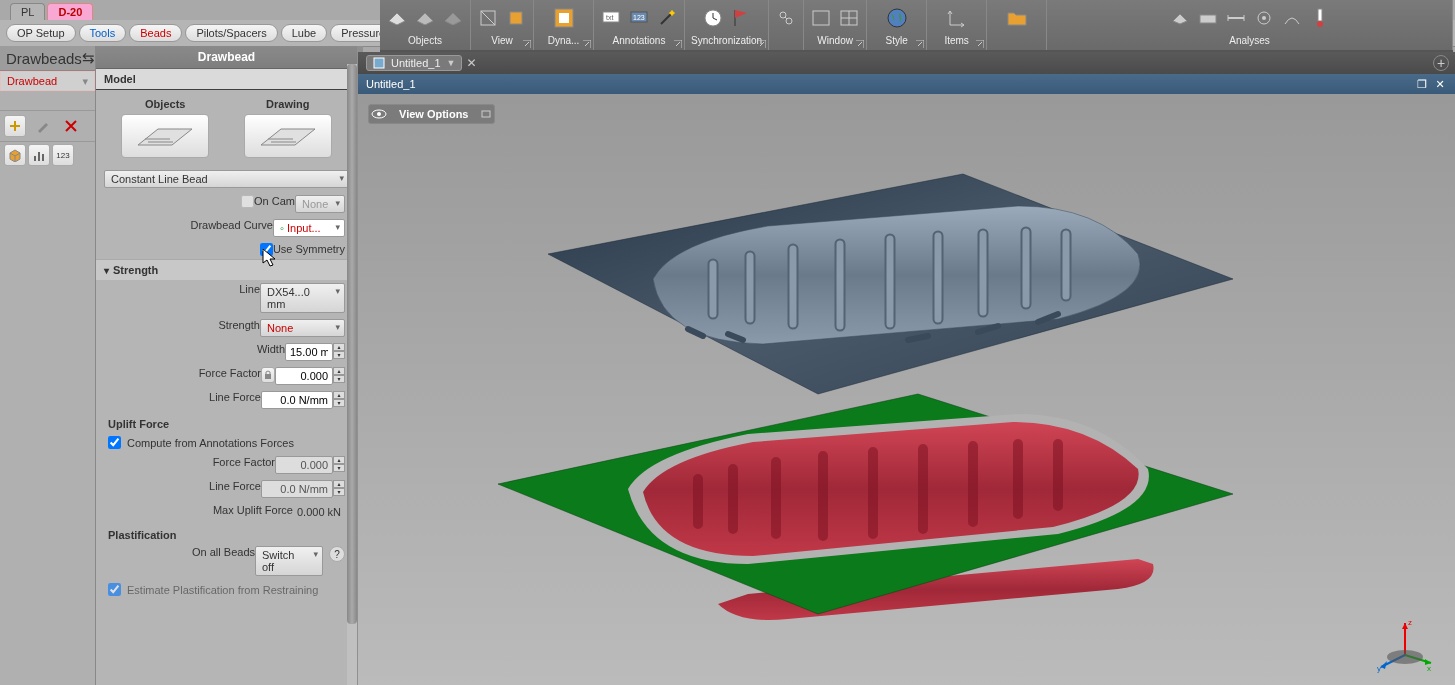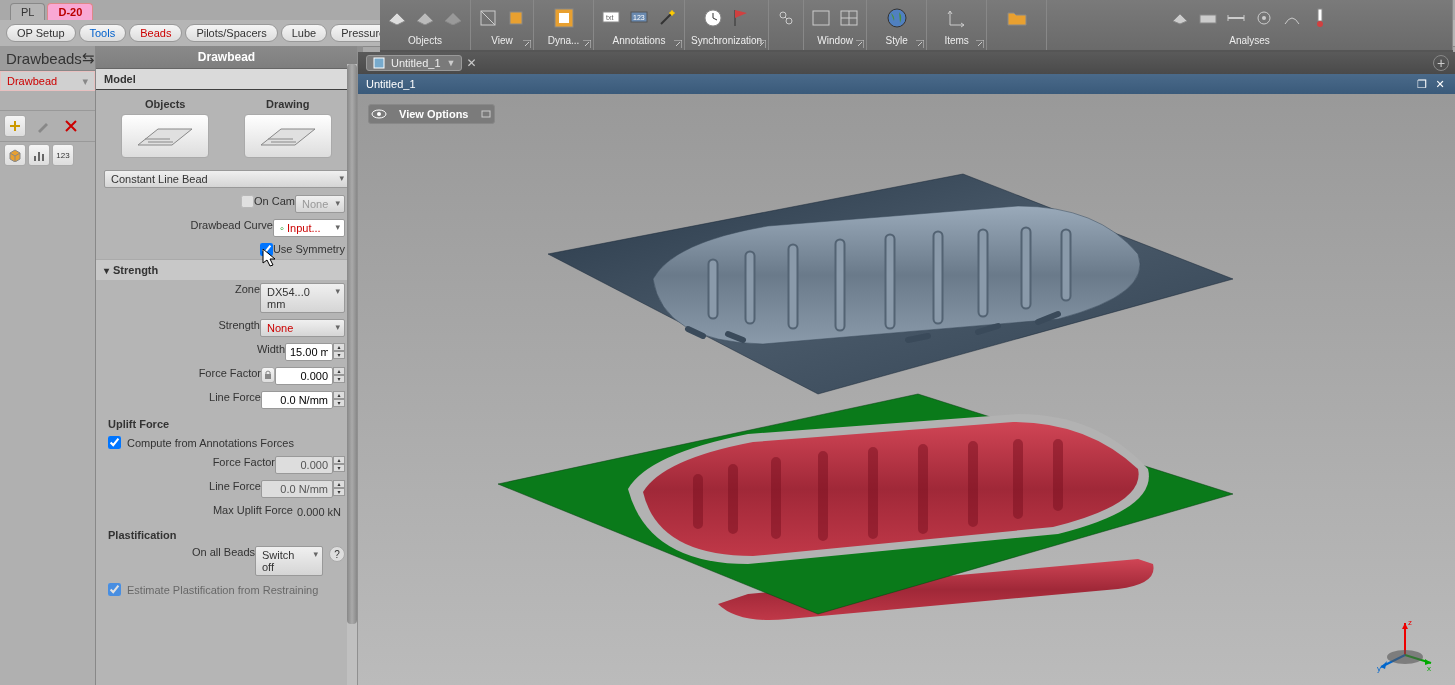--- a/index.html
+++ b/index.html
@@ -397,21 +397,21 @@
       <span style="color:#080">◦ </span><span style="color:#c00">Input...</span>
     </div>
   </div>
   <div class="form-row">
     <input type="checkbox" checked="" style="">
     <span class="form-label">Use Symmetry</span>
   </div>
 
   <div class="section-header">Strength</div>
   <div class="form-row">
-    <span class="form-label">Zone</span>
+    <span class="form-label">Line</span>
     <div class="dropdown" style="width:85px">DX54...0 mm</div>
   </div>
   <div class="form-row">
     <span class="form-label">Strength</span>
     <div class="dropdown" style="width:85px;color:#c00">None</div>
   </div>
   <div class="form-row">
     <span class="form-label">Width</span>
     <div class="input-group">
       <input class="form-input" style="text-align: right; width: 48px;" value="15.00 mm">

